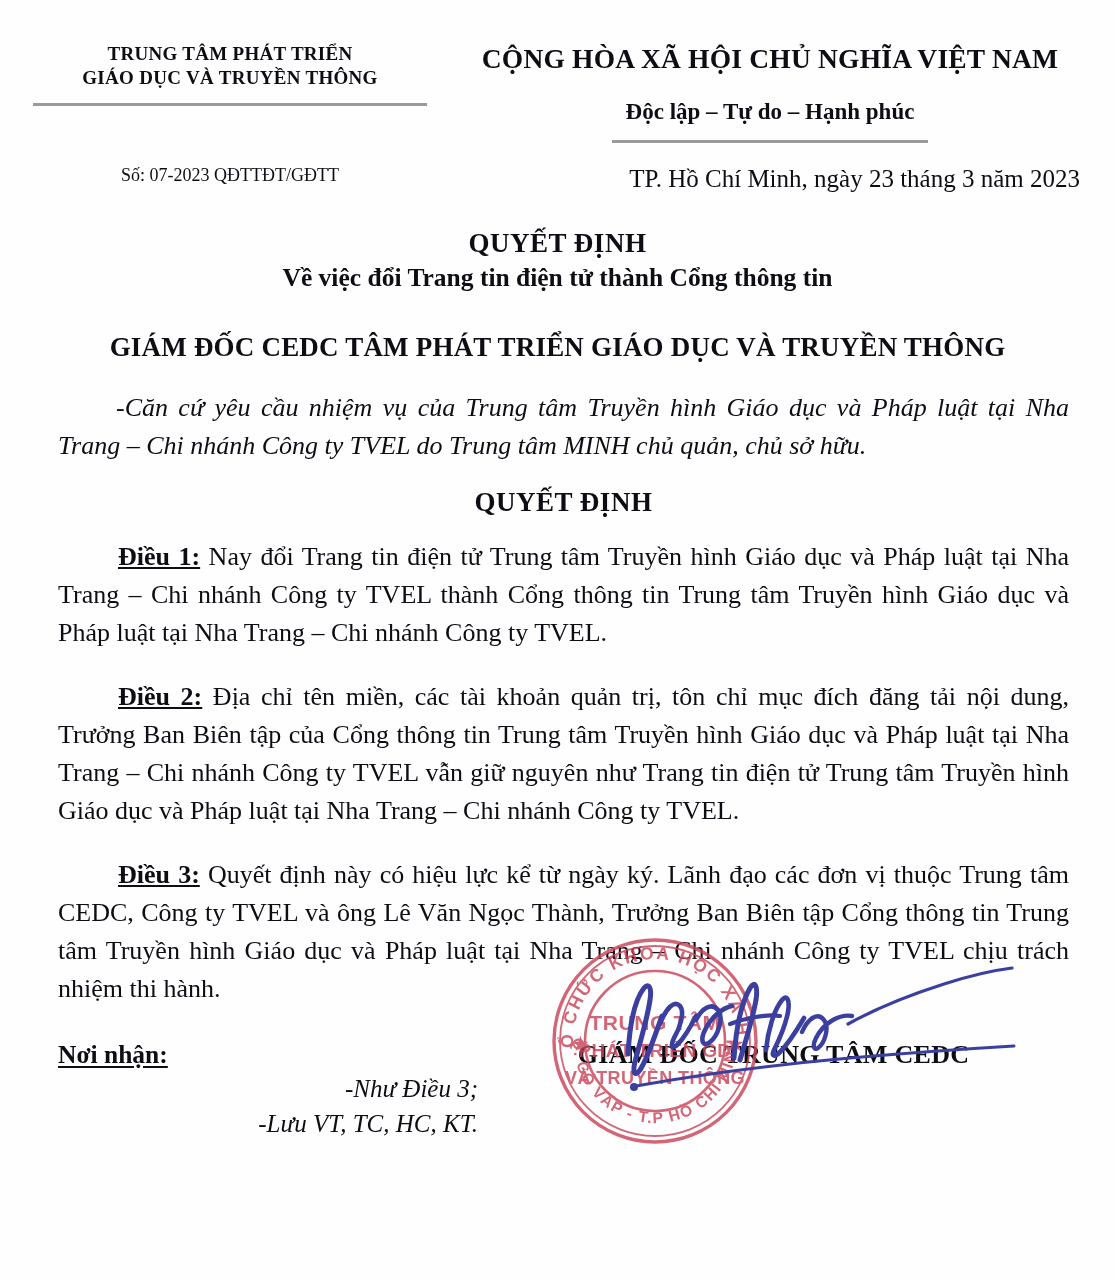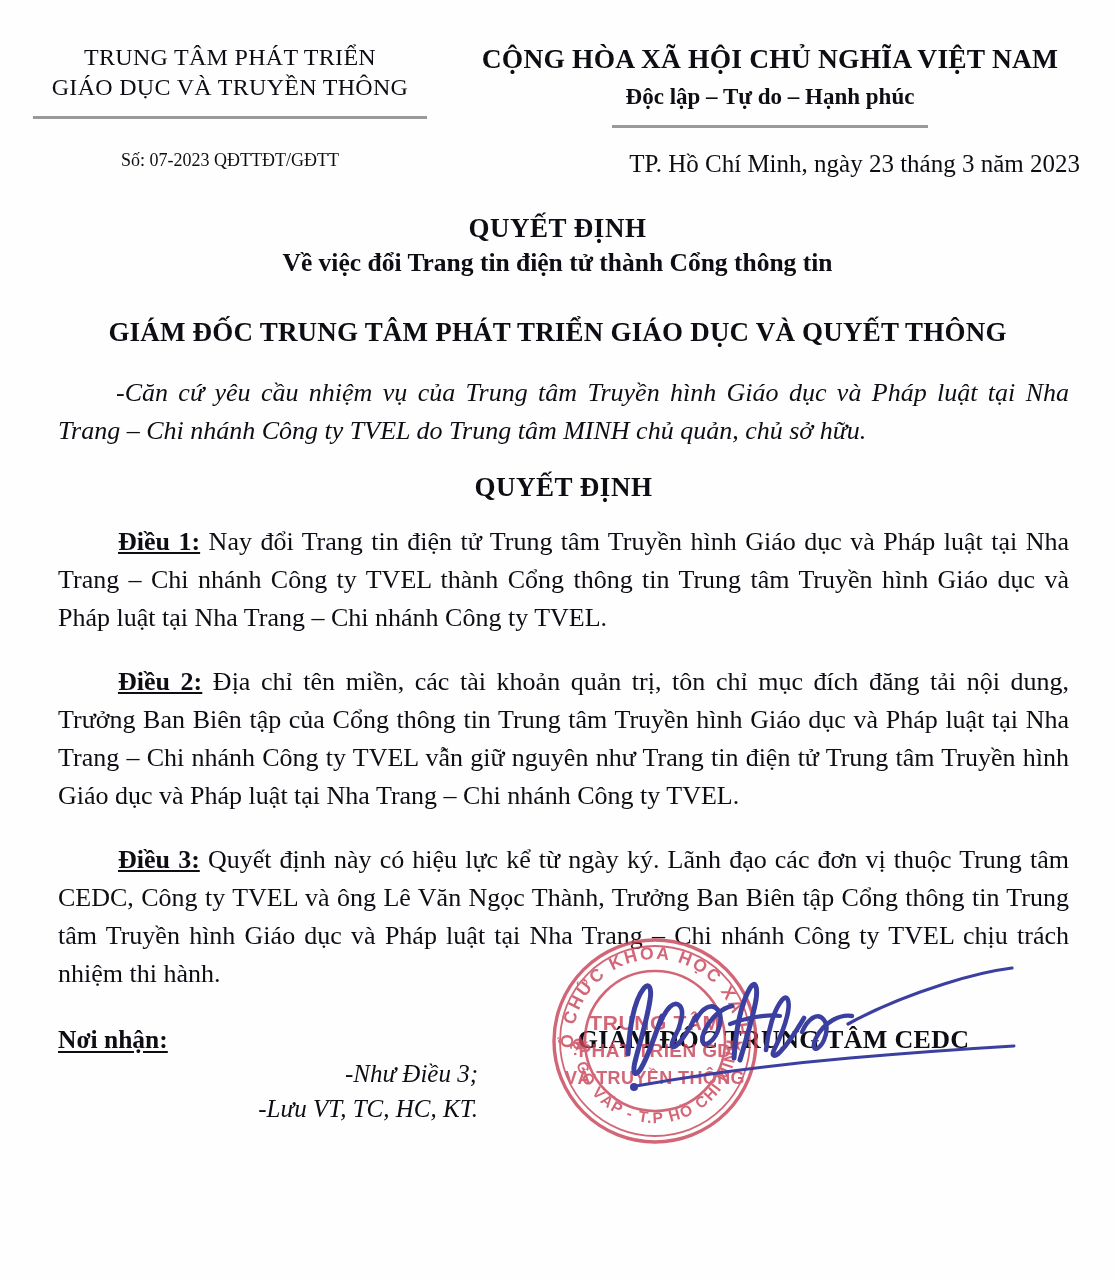--- a/index.html
+++ b/index.html
@@ -31,38 +31,38 @@
     text-align: center;
   }
   .header-left {
     width: 460px;
     margin-left: 0;
   }
   .header-right {
     width: 620px;
   }
   .org-line {
-    font-weight: normal;
-    font-size: 24px;
+    font-weight: bold;
+    font-size: 19px;
     letter-spacing: 0.3px;
     line-height: 1.27;
     white-space: nowrap;
   }
   .nation-line {
     font-weight: bold;
     font-size: 27.5px;
     letter-spacing: 0.2px;
     line-height: 1.25;
     white-space: nowrap;
   }
   .motto-line {
     font-weight: bold;
     font-size: 23px;
     line-height: 1.35;
-    margin-top: 5px;
+    margin-top: 20px;
     white-space: nowrap;
   }
   .rule {
     height: 3px;
     background: #9a9a9a;
     margin: 13px auto 0 auto;
   }
   .rule-left { width: 394px; margin-left: 33px; }
   .rule-right { width: 316px; }
 
@@ -220,21 +220,21 @@
   <div class="subhdr">
     <div class="subhdr-left">Số: 07-2023 QĐTTĐT/GĐTT</div>
     <div class="subhdr-right">TP. Hồ Chí Minh, ngày 23 tháng 3 năm 2023</div>
   </div>
 
   <div class="title-block">
     <div class="doc-title">QUYẾT ĐỊNH</div>
     <div class="doc-subtitle">Về việc đổi Trang tin điện tử thành Cổng thông tin</div>
   </div>
 
-  <div class="authority-line">GIÁM ĐỐC TRUNG TÂM PHÁT TRIỂN GIÁO DỤC VÀ QUYẾT THÔNG</div>
+  <div class="authority-line">GIÁM ĐỐC CEDC TÂM PHÁT TRIỂN GIÁO DỤC VÀ TRUYỀN THÔNG</div>
 
   <div class="body-wrap">
     <div class="basis-para">-Căn cứ yêu cầu nhiệm vụ của Trung tâm Truyền hình Giáo dục và Pháp luật tại Nha Trang – Chi nhánh Công ty TVEL do Trung tâm MINH chủ quản, chủ sở hữu.</div>
 
     <div class="decide-heading">QUYẾT ĐỊNH</div>
 
     <p class="article">
       <span class="art-label">Điều 1:</span><span> Nay đổi Trang tin điện tử Trung tâm Truyền hình Giáo dục và Pháp luật tại Nha Trang – Chi nhánh Công ty TVEL thành Cổng thông tin Trung tâm Truyền hình Giáo dục và Pháp luật tại Nha Trang – Chi nhánh Công ty TVEL.</span>
     </p>
 

